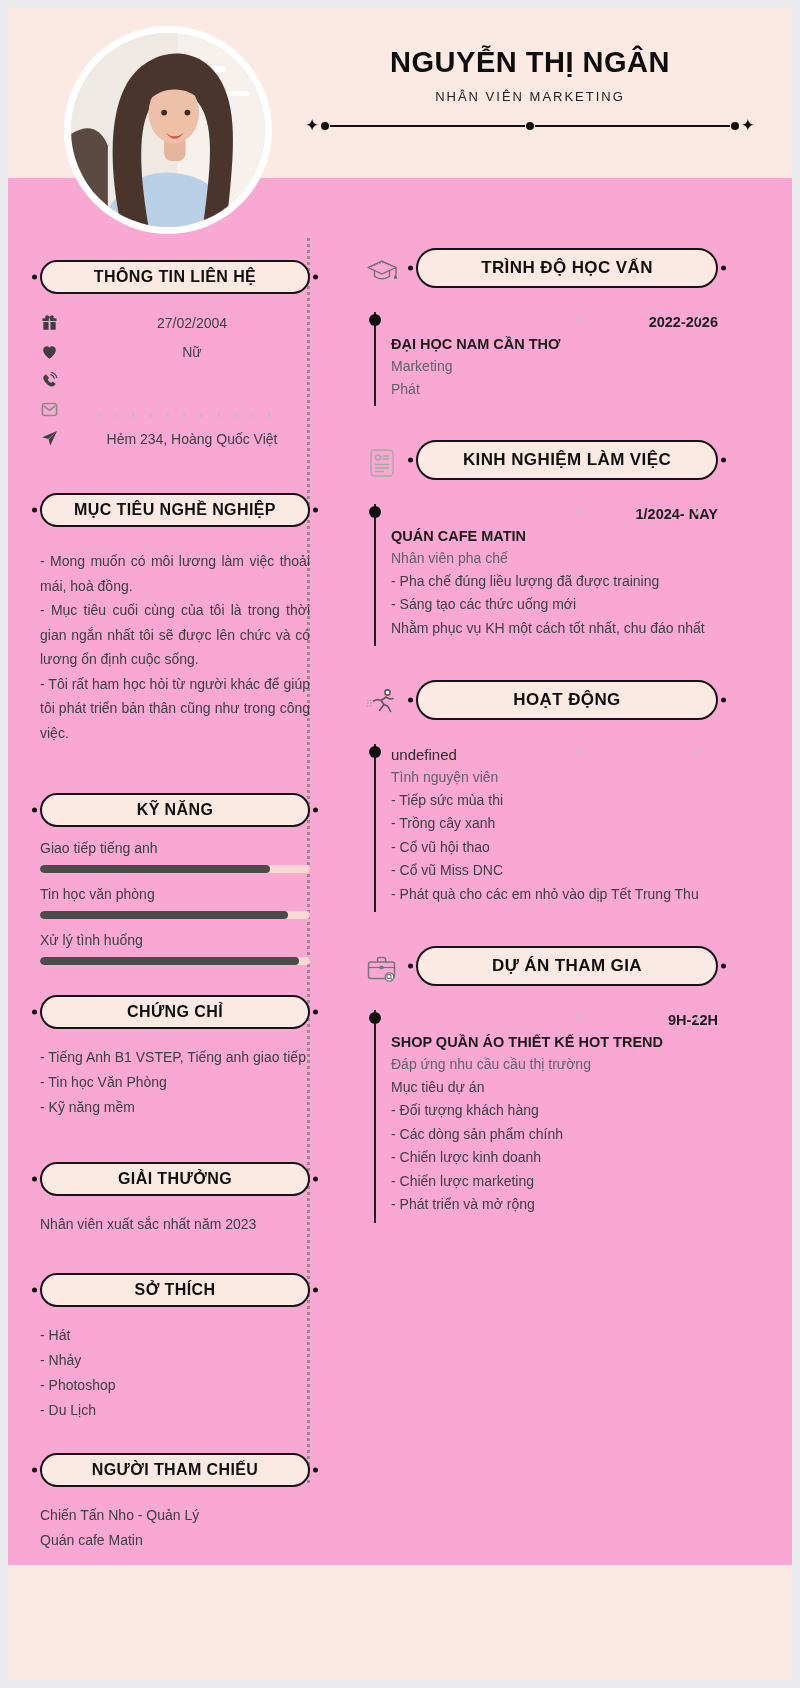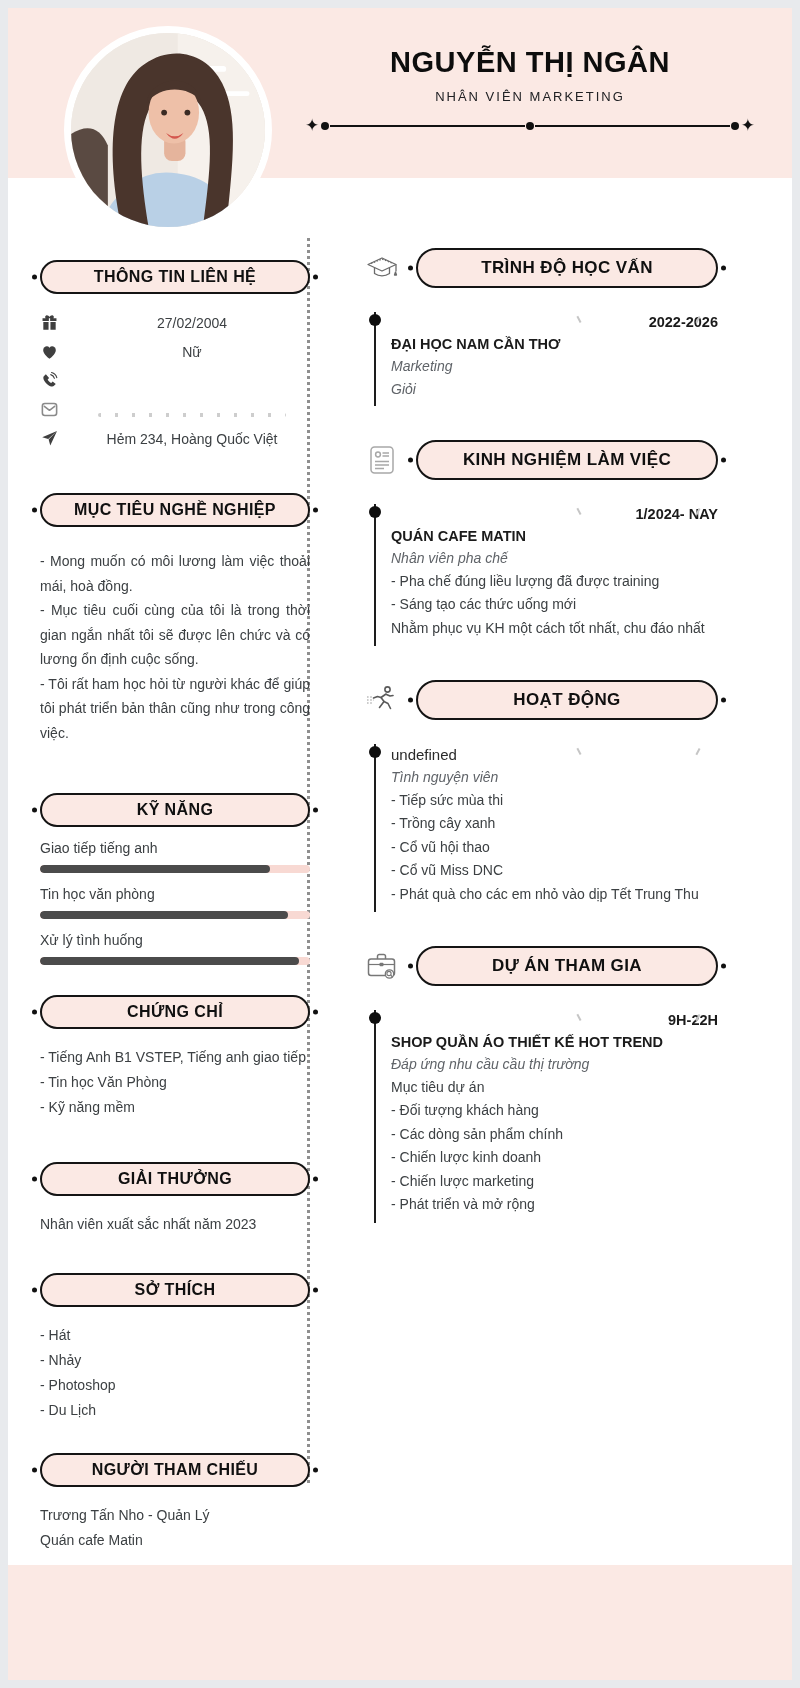--- a/index.html
+++ b/index.html
@@ -7,21 +7,21 @@
     width:800px;
     background:#e8eaed;
     font-family:"Liberation Sans","DejaVu Sans",sans-serif;
     -webkit-font-smoothing:antialiased;
   }
   .page{
     position:relative;
     width:784px;
     height:1672px;
     margin:8px auto;
-    background:#ffffff;
+    background:#f9a8d4;
     overflow:hidden;
   }
   
   .band-top{position:absolute;left:0;top:0;width:100%;height:170px;background:#fbe9e4;}
   .band-bottom{position:absolute;left:0;top:1557px;width:100%;height:115px;background:#fbe9e4;}
   .photo{
     position:absolute;left:56px;top:18px;
     width:194px;height:194px;border-radius:50%;
     border:7px solid #ffffff;overflow:hidden;background:#efe9e3;
     z-index:3;
@@ -71,40 +71,40 @@
   .sec-gap48{margin-top:48px;}
   .sec-gap30{margin-top:30px;}
   .sec-gap42{margin-top:42px;}
   .sec-gap36{margin-top:36px;}
   
   .skill{margin-top:13px;}
   .skill-label{font-size:14px;color:#3c4043;margin-bottom:9px;}
   .bar{height:8px;border-radius:4px;background:#f8d9d3;overflow:hidden;}
   .bar-fill{height:100%;border-radius:4px;background:#4b4b4b;}
   
-  .rsec-head{display:flex;align-items:center;gap:16px;}
+  .rsec-head{display:flex;align-items:flex-end;gap:16px;}
   .ricon{width:36px;flex:none;display:flex;align-items:center;justify-content:center;}
   .ricon svg{width:34px;height:34px;}
   .rpill-wrap{flex:1;}
   .entry{
     position:relative;margin-left:10px;margin-top:24px;
     border-left:2px solid #1d1d1d;padding-left:15px;padding-bottom:6px;
   }
   .entry::before{
     content:"";position:absolute;left:-7px;top:2px;
     width:12px;height:12px;border-radius:50%;background:#0f0f0f;
   }
   .remnant{position:absolute;right:20px;top:4px;width:120px;height:8px;}
   .remnant::before,.remnant::after{content:"";position:absolute;top:0;width:1.5px;height:7px;background:#c6c6c6;}
   .remnant::before{left:0;transform:rotate(-28deg);}
   .remnant::after{right:0;transform:rotate(28deg);}
   .e-period{font-size:14.5px;font-weight:700;color:#1b1b1b;line-height:21px;text-align:right;}
   .e-period-plain{font-size:15px;color:#2a2a2a;line-height:22px;}
   .e-org{font-size:14.5px;font-weight:700;color:#1b1b1b;line-height:22px;}
-  .e-sub{font-size:14px;color:#5f6368;line-height:22.5px;font-style:italic;}
+  .e-sub{font-size:14px;color:#5f6368;line-height:22.5px;}
   .e-li{font-size:14px;color:#3c4043;line-height:23.5px;}
   .rsec{margin-top:0;}
   .rsec + .rsec{margin-top:34px;}
 </style>
 </head>
 <body>
 
 <div class="page">
 
   <div class="band-top"></div>
@@ -254,21 +254,21 @@
       <div>- Hát</div>
       <div>- Nhảy</div>
       <div>- Photoshop</div>
       <div>- Du Lịch</div>
     </div>
 
     <div class="pill sec-gap30">
       <span>NGƯỜI THAM CHIẾU</span>
     </div>
     <div class="plain-list">
-      <div>Trương Tấn Nho - Quản Lý</div>
+      <div>Chiến Tấn Nho - Quản Lý</div>
       <div>Quán cafe Matin</div>
     </div>
 
   </div>
 
   <div class="right-col">
 
     <div class="rsec">
       <div class="rsec-head">
         <span class="ricon">
@@ -286,21 +286,21 @@
             <div class="pill rpill">
               <span>TRÌNH ĐỘ HỌC VẤN</span>
             </div>
           </div>
       </div>
       <div class="entry">
         <div class="remnant"></div>
         <div class="e-period">2022-2026</div>
         <div class="e-org">ĐẠI HỌC NAM CẦN THƠ</div>
         <div class="e-sub">Marketing</div>
-        <div class="e-sub">Giỏi</div>
+        <div class="e-sub">Phát</div>
       </div>
     </div>
 
     <div class="rsec">
       <div class="rsec-head">
         <span class="ricon">
           <svg viewBox="0 0 34 34">
               <g fill="none" stroke="#a8a8a8" stroke-width="1.5">
                 <rect x="6" y="4" width="22" height="26" rx="3.5"></rect>
                 <circle cx="13" cy="11.5" r="2.4"></circle>

